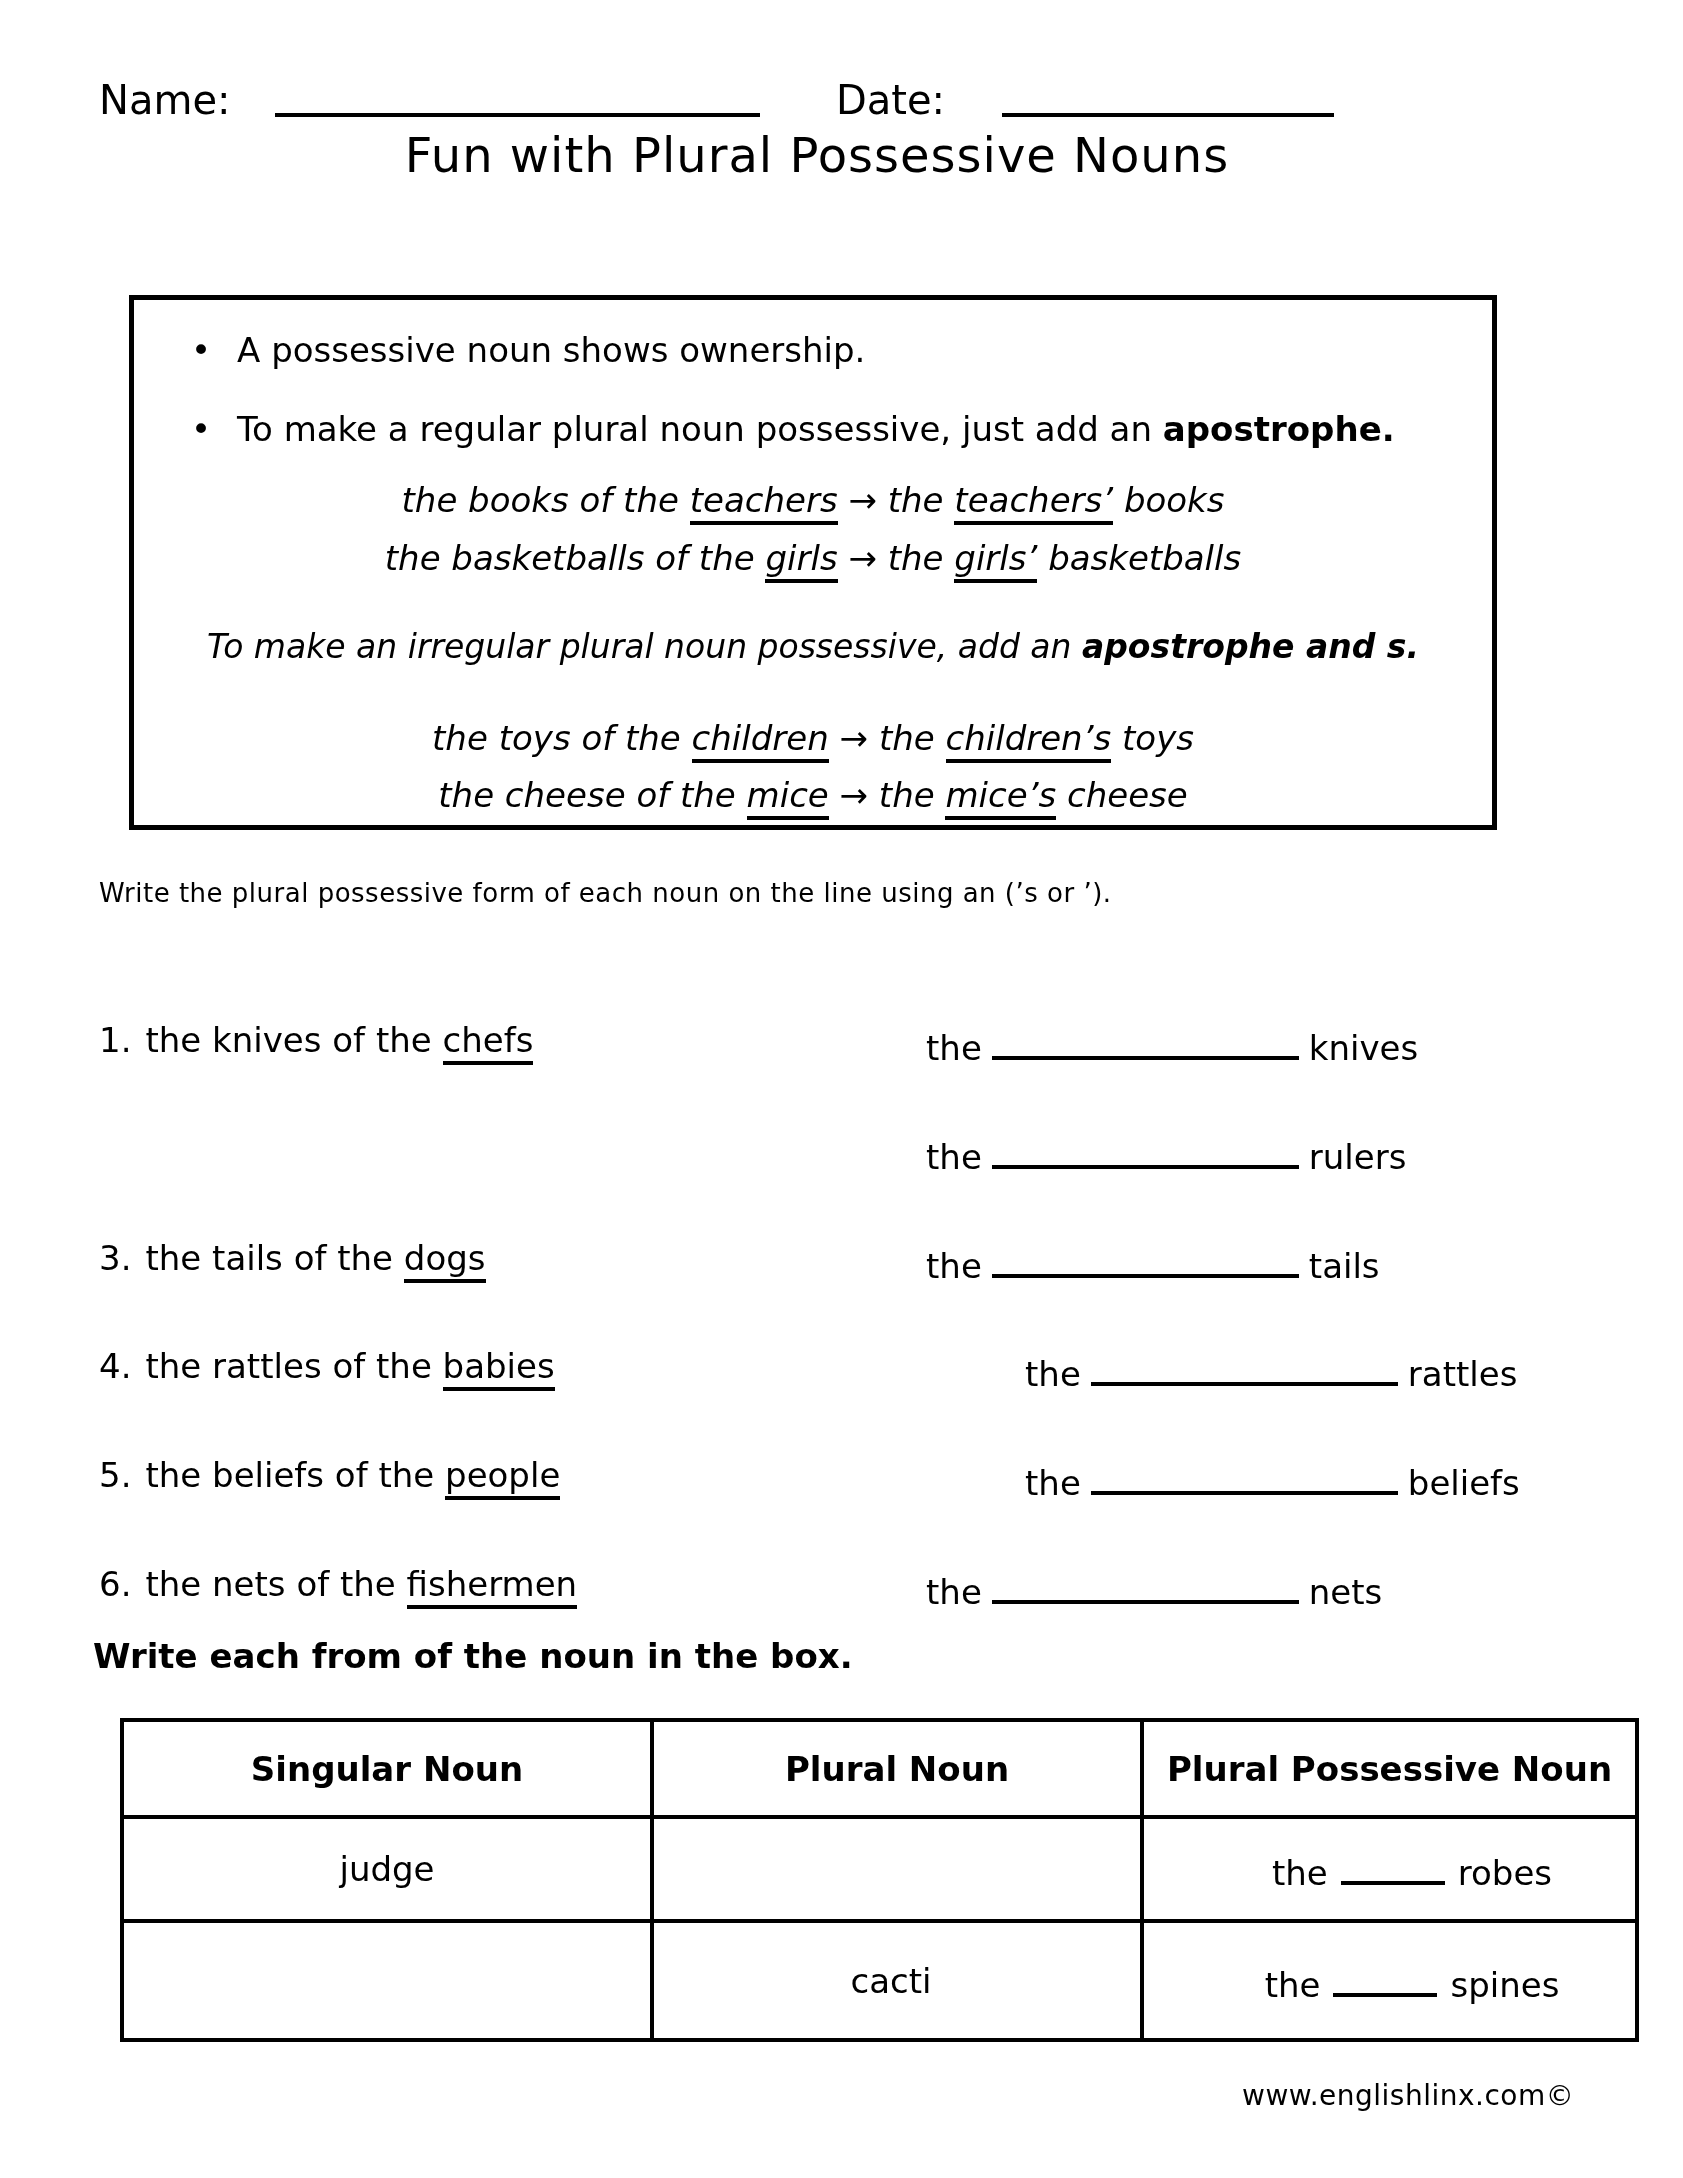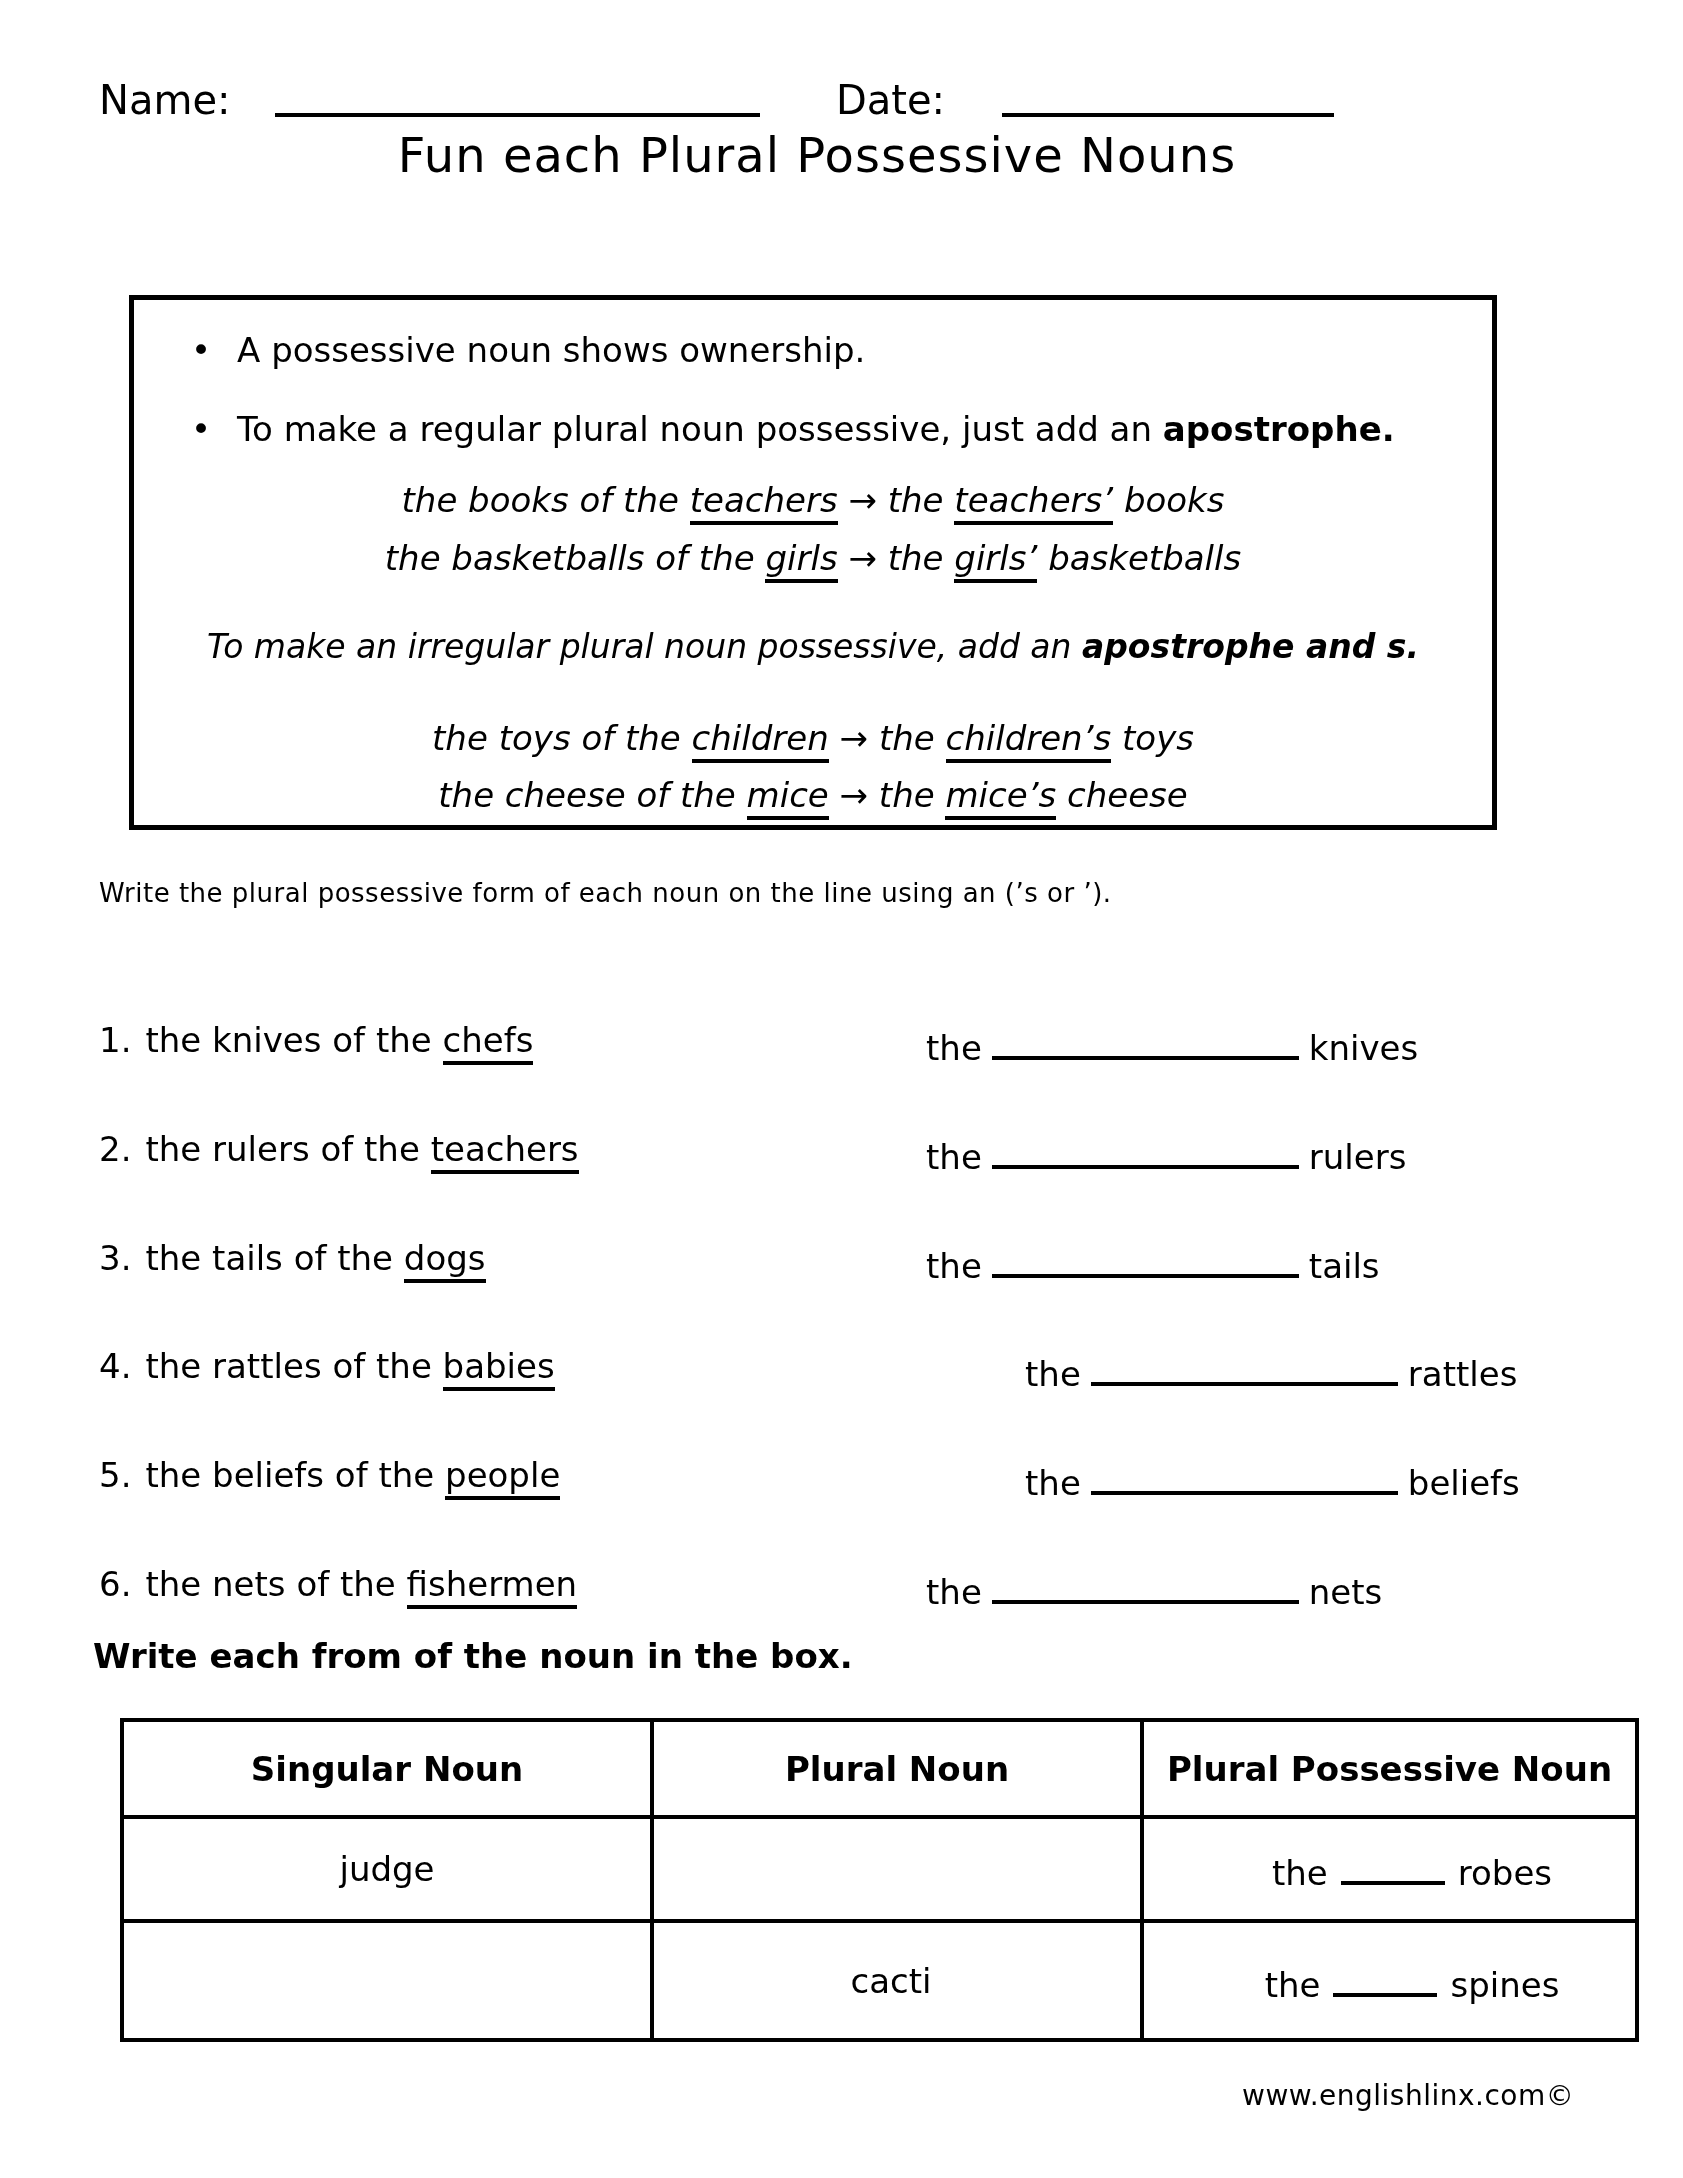--- a/index.html
+++ b/index.html
@@ -55,21 +55,21 @@
 </head>
 <body>
 
 <div class="page">
 
   <span class="abs hdr-label" style="top:77px;left:99px;">Name:</span>
   <span class="abs blank name-blank" style="top:77px;left:265px;"></span>
   <span class="abs hdr-label" style="top:77px;left:836px;">Date:</span>
   <span class="abs blank date-blank" style="top:77px;left:992px;"></span>
 
-  <div class="abs title">Fun each Plural Possessive Nouns</div>
+  <div class="abs title">Fun with Plural Possessive Nouns</div>
 
   <div class="abs rules-box">
     <div class="bullet-row" style="top:30px;">
       <span class="dot">•</span>
       <span>A possessive noun shows ownership.</span>
     </div>
     <div class="bullet-row" style="top:109px;">
       <span class="dot">•</span>
       <span><span>To make a regular plural noun possessive, just add an </span><span class="b">apostrophe.</span></span>
     </div>
@@ -86,21 +86,20 @@
   </div>
 
   <div class="abs instr1">Write the plural possessive form of each noun on the line using an (’s or ’).</div>
 
   <div class="item-row" style="top:1020px;">
     <span class="item-left"><span class="num">1.</span><span>the knives of the </span><span class="u">chefs</span></span>
     <span class="item-ans"><span>the</span><span class="blank ans-blank"></span><span>knives</span></span>
   </div>
 
   <div class="item-row" style="top:1129px;">
-    <span class="item-left"><span class="num">2.</span><span>the rulers of the </span><span class="u">teachers</span></span>
     <span class="item-ans"><span>the</span><span class="blank ans-blank"></span><span>rulers</span></span>
   </div>
 
   <div class="item-row" style="top:1238px;text-decoration:underline;">
     <span class="item-left"><span class="num">3.</span><span>the tails of the </span><span class="u">dogs</span></span>
     <span class="item-ans"><span>the</span><span class="blank ans-blank"></span><span>tails</span></span>
   </div>
 
   <div class="item-row" style="top:1346px;">
     <span class="item-left"><span class="num">4.</span><span>the rattles of the </span><span class="u">babies</span></span>

